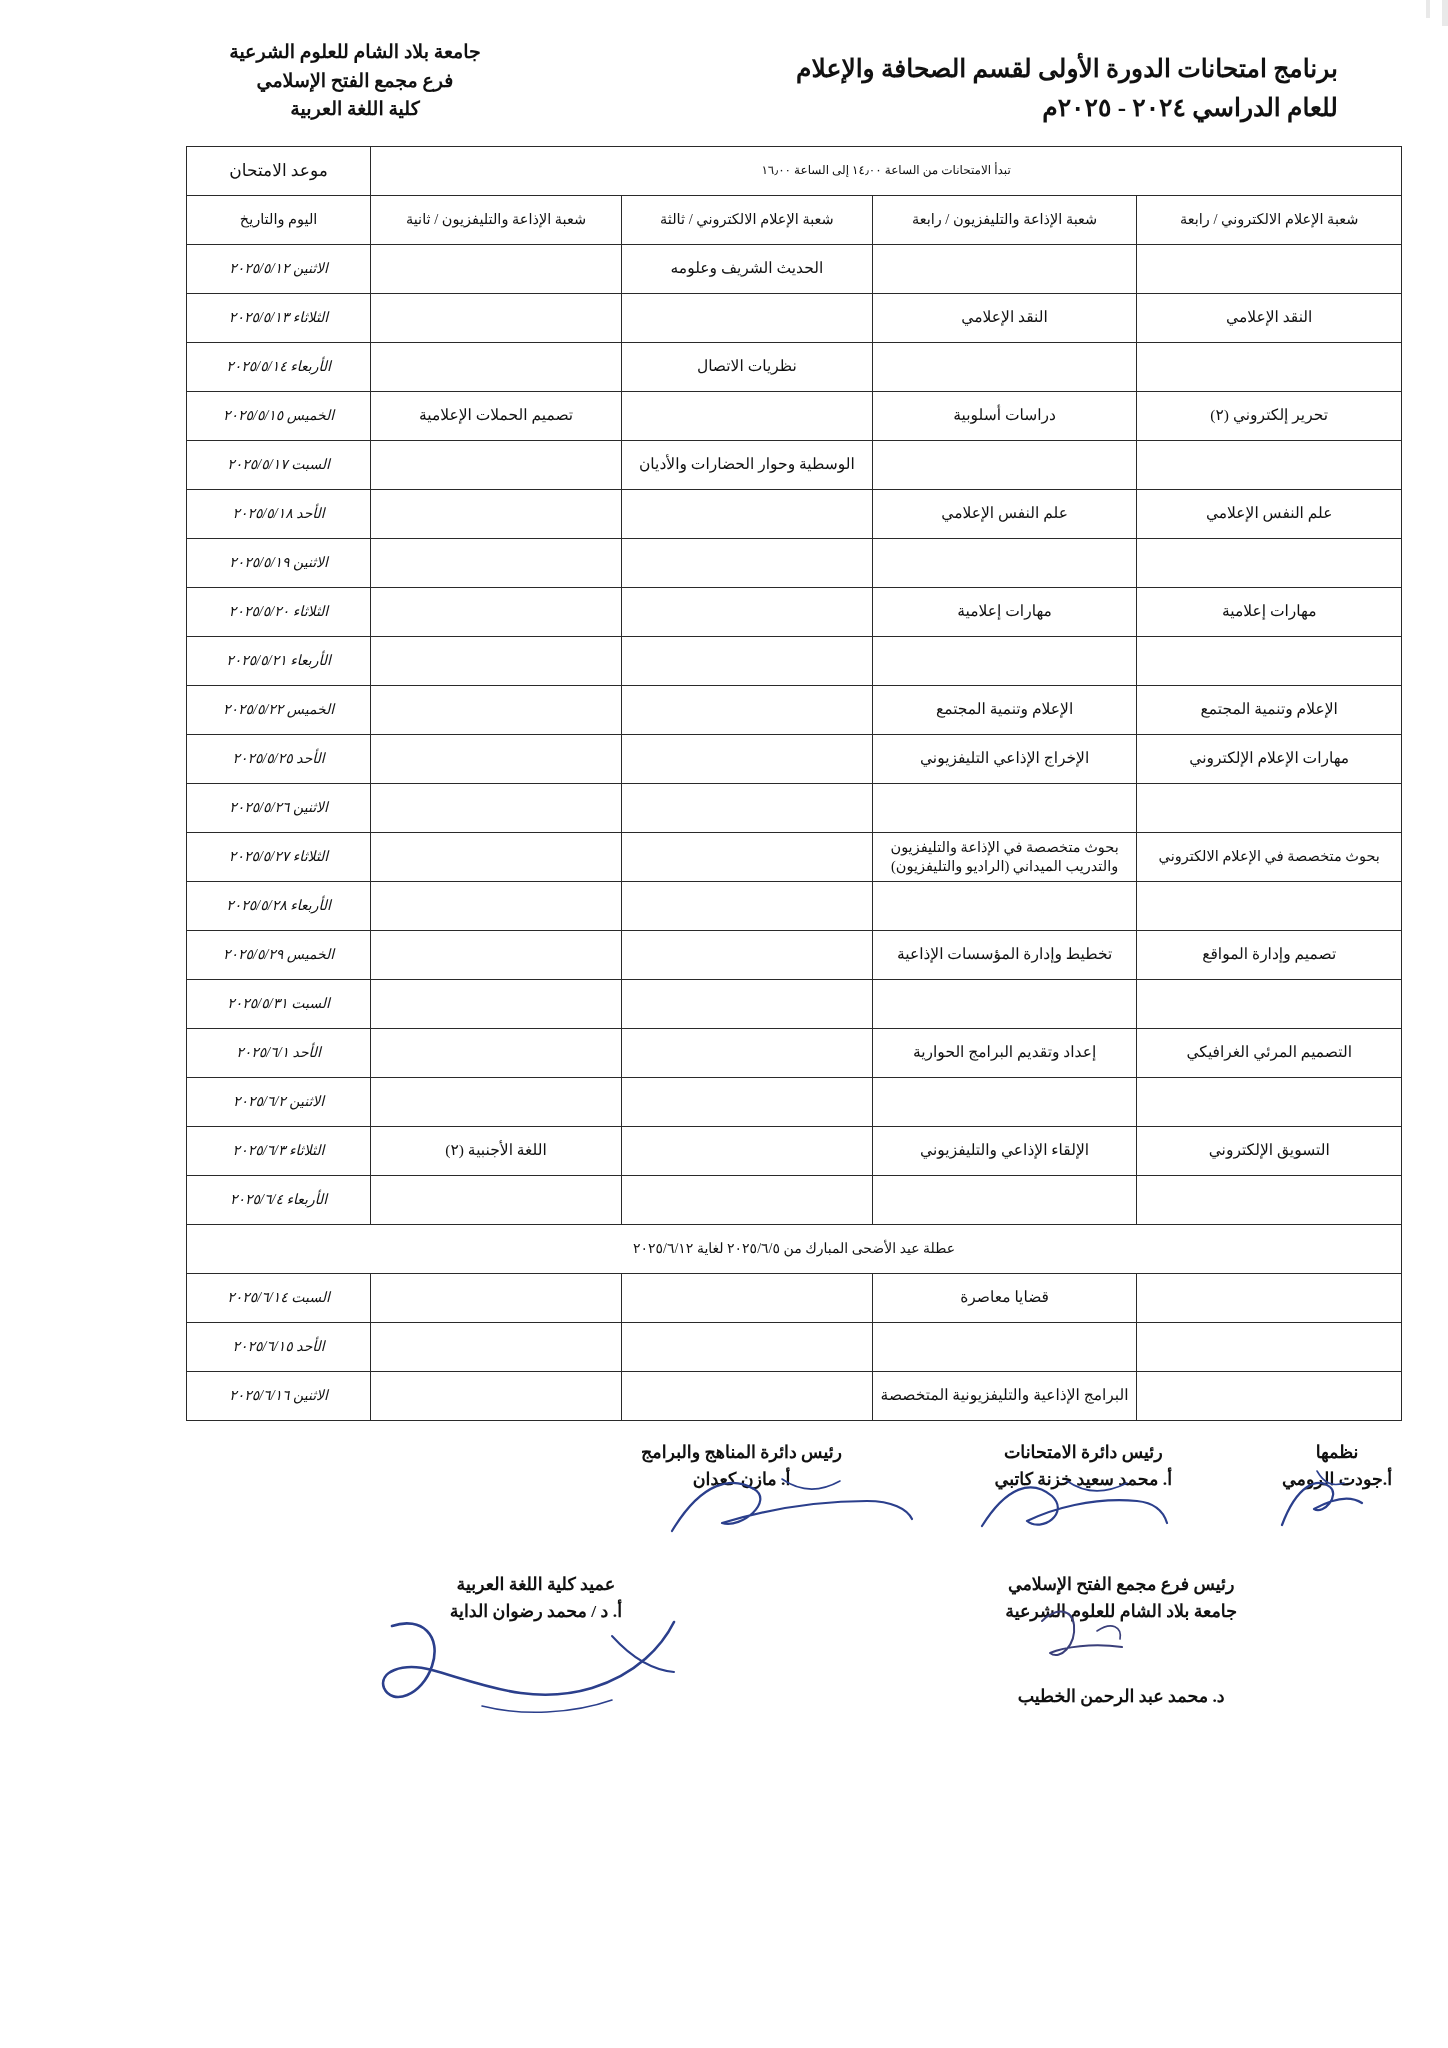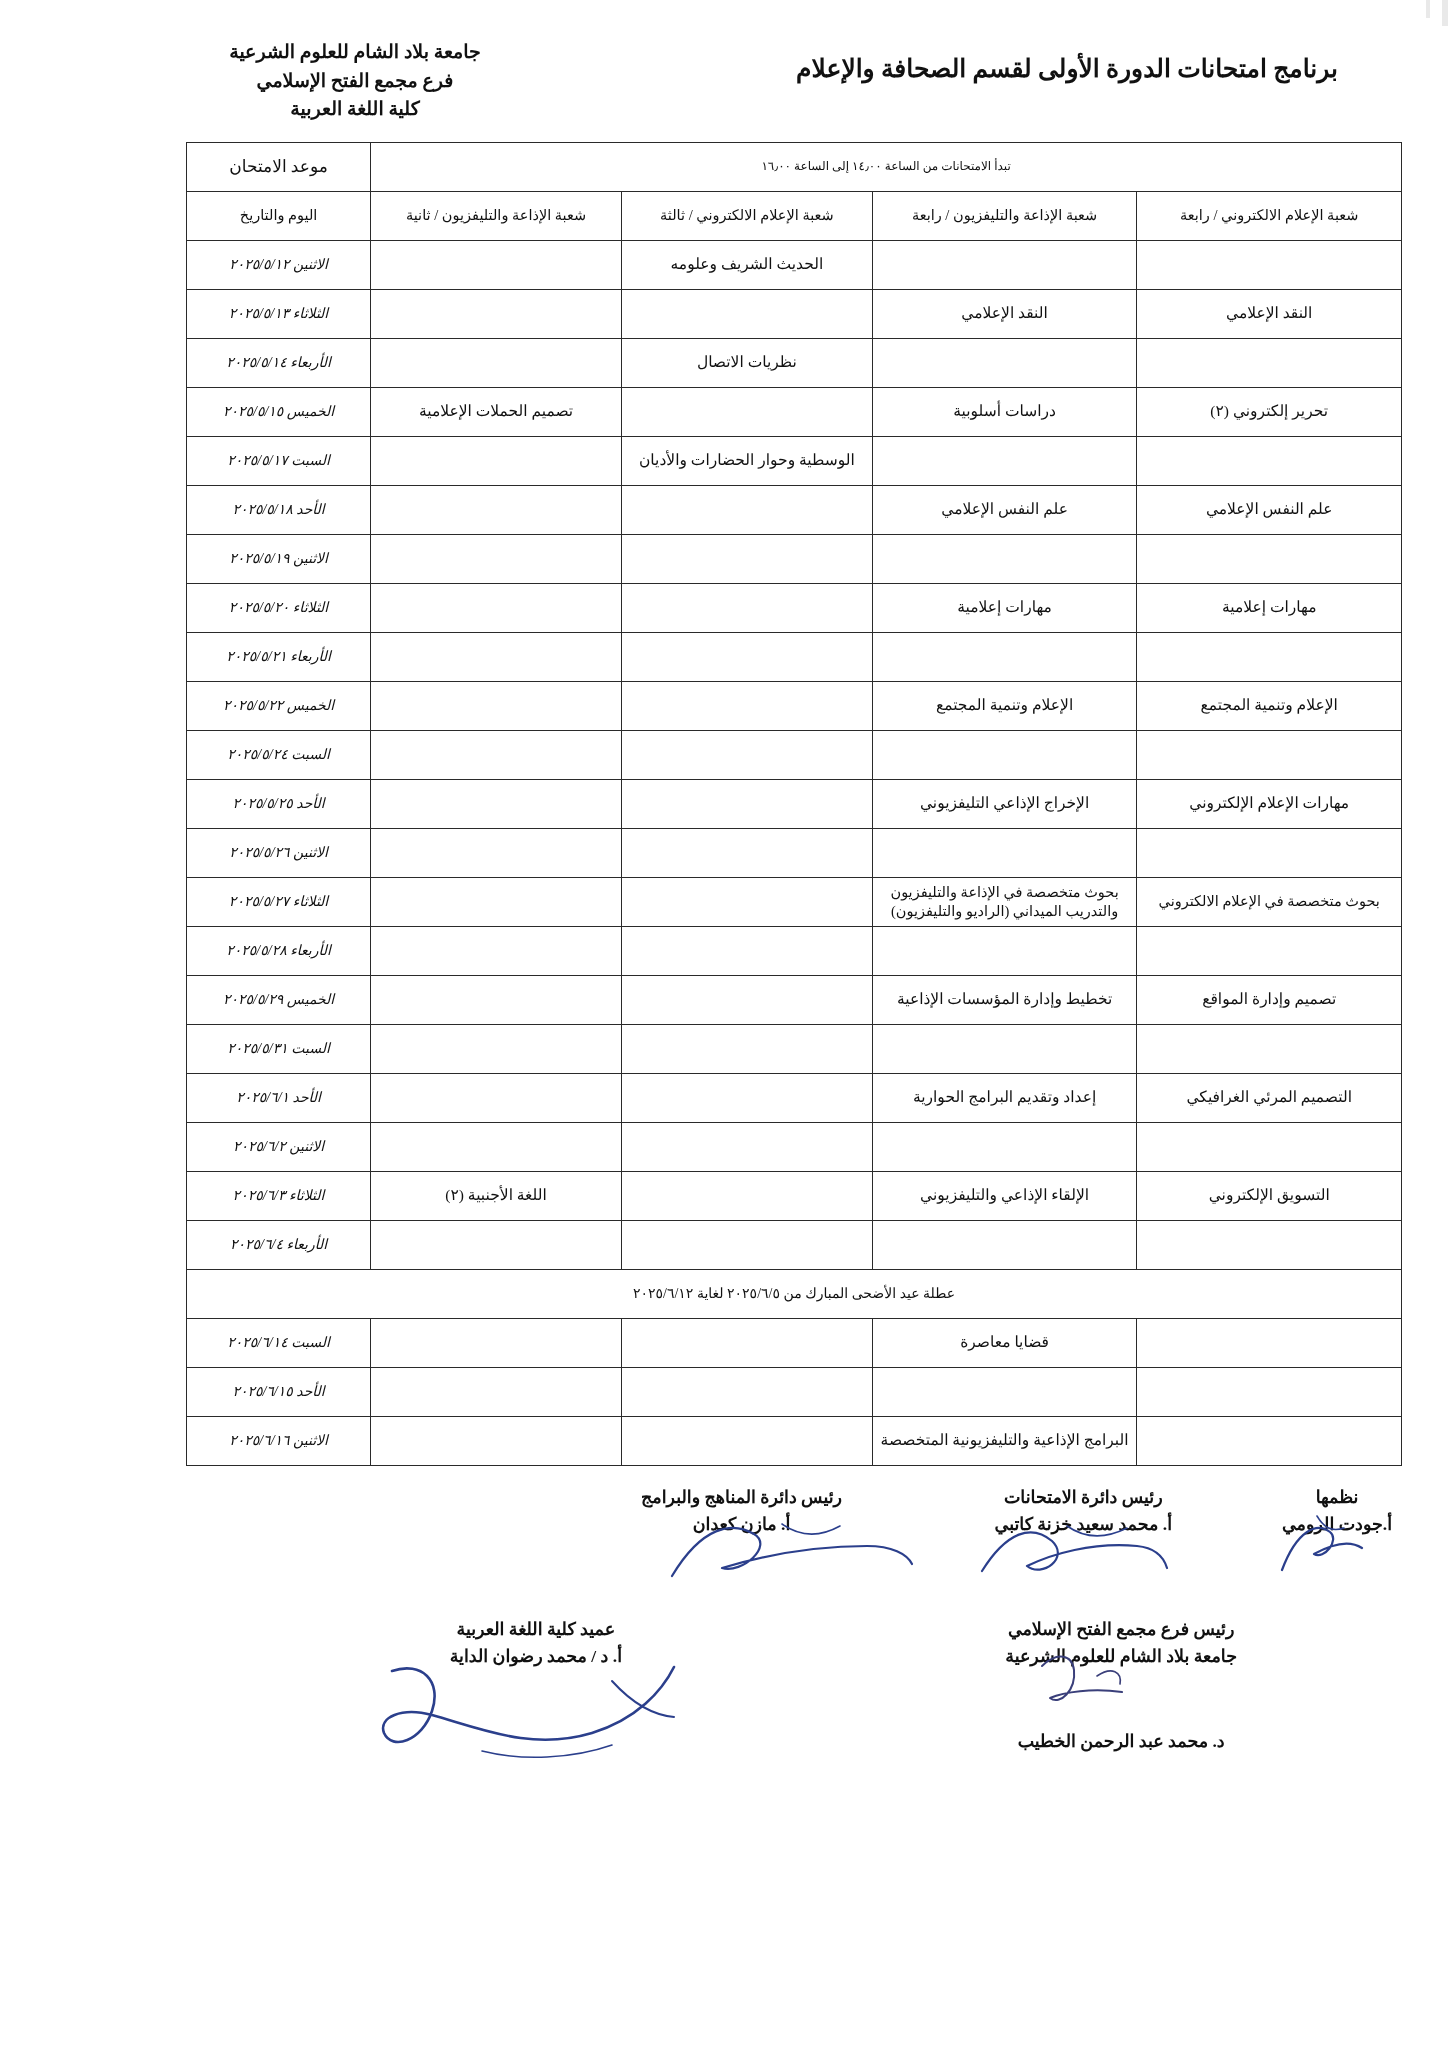--- a/index.html
+++ b/index.html
@@ -142,20 +142,21 @@
 <div class="page">
 
   <div class="header">
     <div class="org-block">
       <div>جامعة بلاد الشام للعلوم الشرعية</div>
       <div>فرع مجمع الفتح الإسلامي</div>
       <div>كلية اللغة العربية</div>
     </div>
     <div class="title-block">
       <div>برنامج امتحانات الدورة الأولى لقسم الصحافة والإعلام</div>
+      <div>للعام الدراسي ٢٠٢٤ - ٢٠٢٥م</div>
     </div>
   </div>
 
   <div class="table-wrap">
     <table class="sched">
       <colgroup>
         <col class="col-e">
           <col class="col-d">
           <col class="col-c">
           <col class="col-b">
@@ -238,27 +239,20 @@
           <td class="datecell">الأربعاء ٢٠٢٥/٥/٢١</td>
         </tr>
         <tr>
           <td class="subject">الإعلام وتنمية المجتمع</td>
           <td class="subject">الإعلام وتنمية المجتمع</td>
           <td class="subject"></td>
           <td class="subject"></td>
           <td class="datecell">الخميس ٢٠٢٥/٥/٢٢</td>
         </tr>
         <tr>
-          <td class="subject"></td>
-          <td class="subject"></td>
-          <td class="subject"></td>
-          <td class="subject"></td>
-          <td class="datecell">السبت ٢٠٢٥/٥/٢٤</td>
-        </tr>
-        <tr>
           <td class="subject">مهارات الإعلام الإلكتروني</td>
           <td class="subject">الإخراج الإذاعي التليفزيوني</td>
           <td class="subject"></td>
           <td class="subject"></td>
           <td class="datecell">الأحد ٢٠٢٥/٥/٢٥</td>
         </tr>
         <tr>
           <td class="subject"></td>
           <td class="subject"></td>
           <td class="subject"></td>

